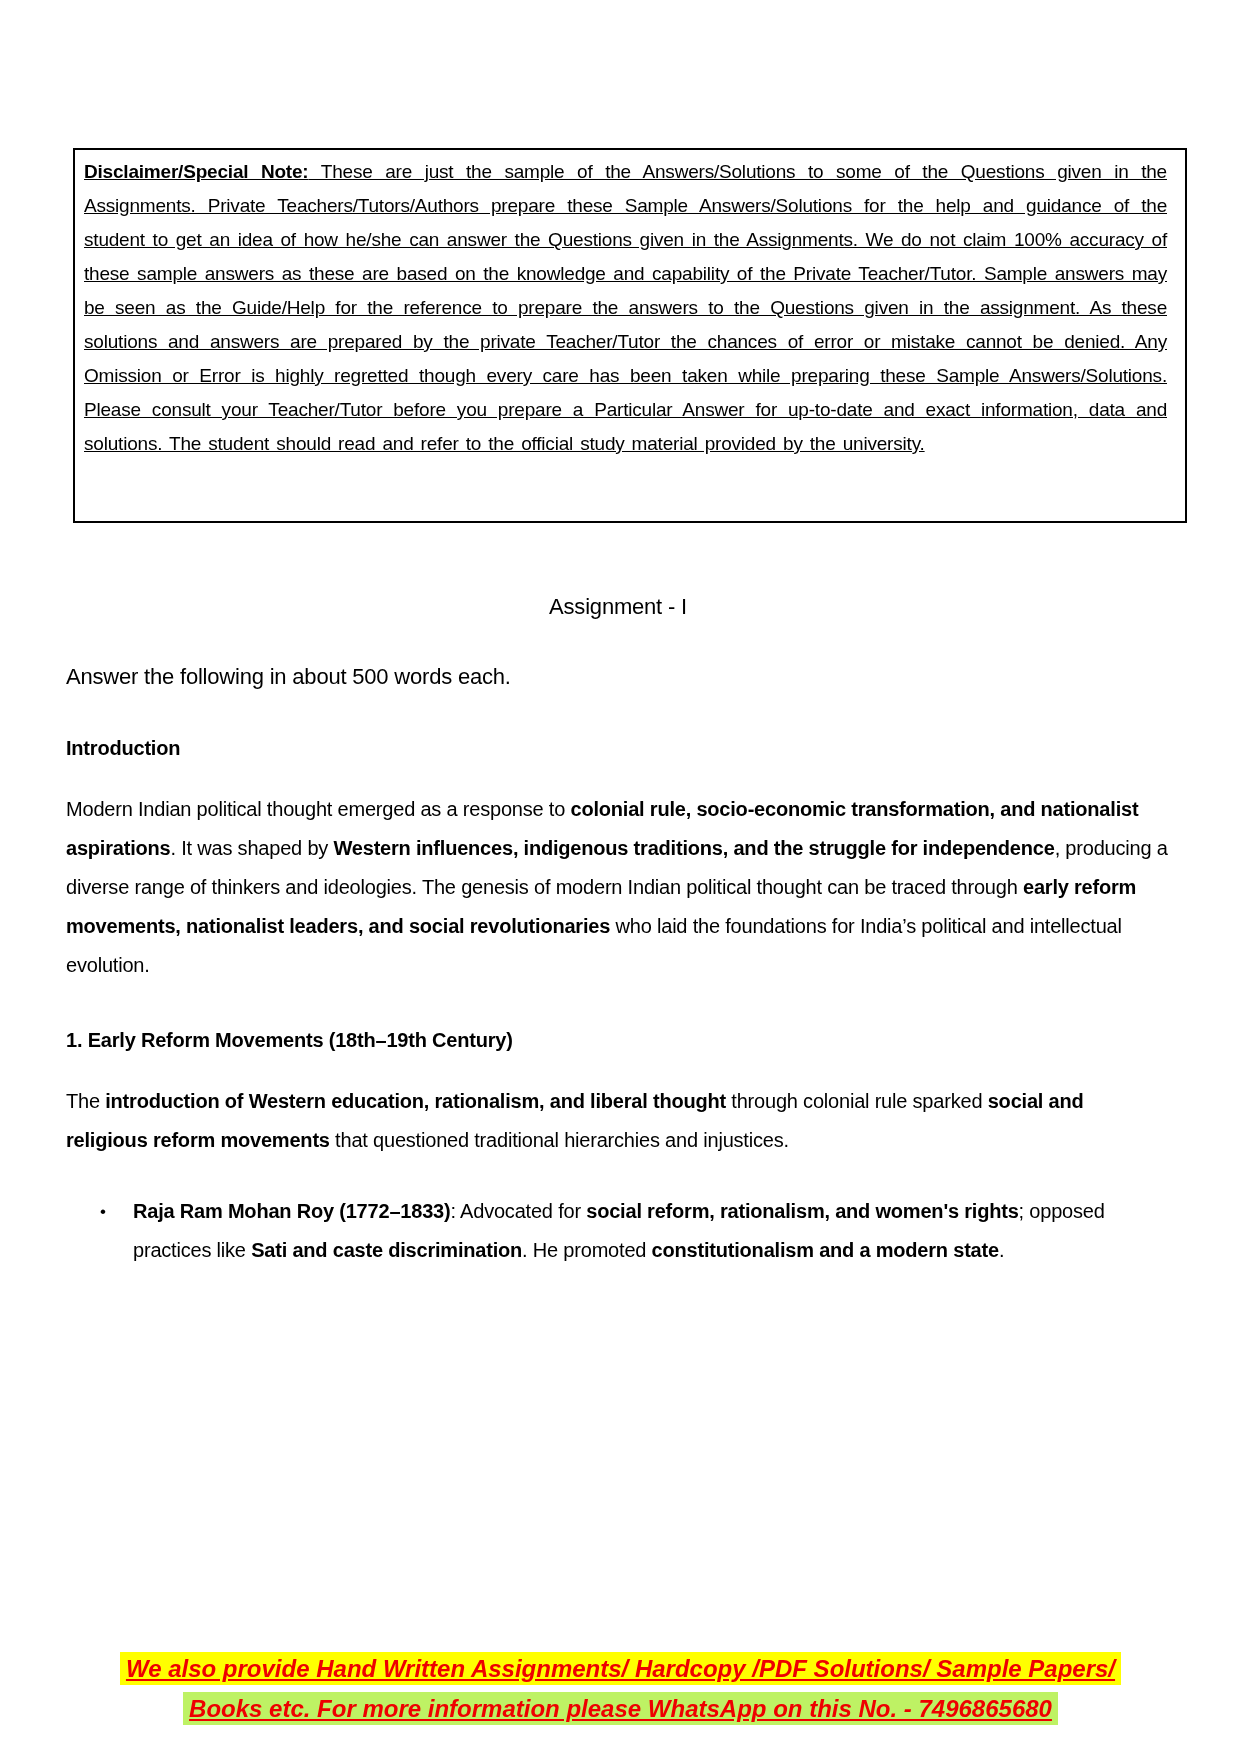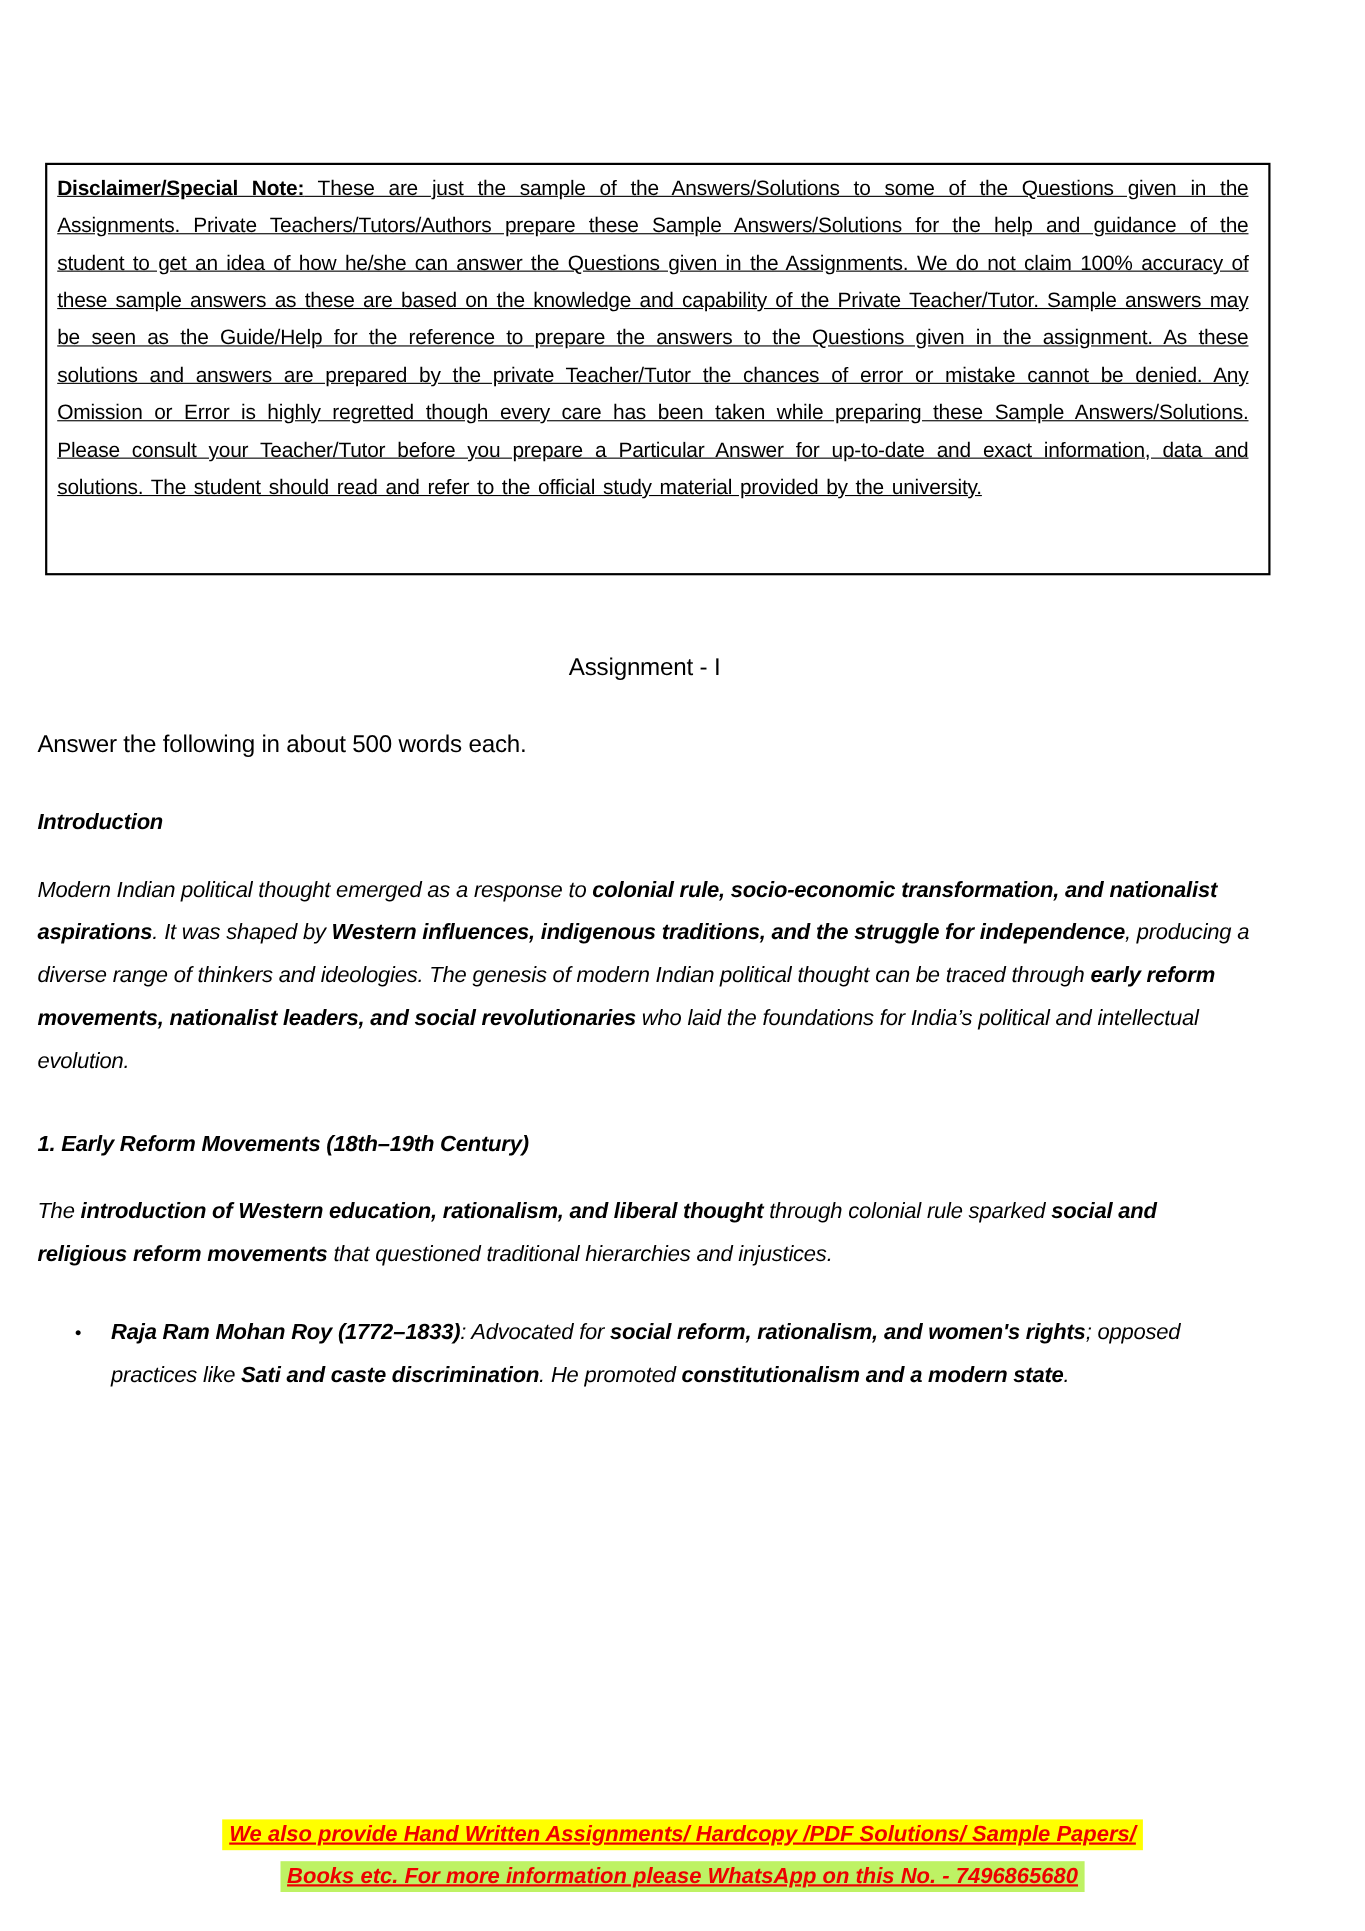--- a/index.html
+++ b/index.html
@@ -10,21 +10,21 @@
   body {
     font-family: "Liberation Sans", "DejaVu Sans", sans-serif;
     color: #000000;
   }
   .page {
     position: relative;
     width: 1241px;
     height: 1755px;
     background: #ffffff;
     box-sizing: border-box;
-    padding-left: 34px;
+    padding-left: 66px;
     overflow: hidden;
   }
   .disclaimer-box {
     margin: 148px 0 0 7px;
     width: 1114px;
     min-height: 375px;
     box-sizing: border-box;
     border: 2px solid #000000;
     padding: 5px 18px 8px 9px;
   }
@@ -59,21 +59,20 @@
     font-size: 24px;
     font-weight: normal;
   }
   .ans-title {
     font-size: 20px;
     font-weight: bold;
     letter-spacing: -0.2px;
   }
   #answer-sections {
     width: 1104px;
-    font-style: italic;
   }
   .sub-heading {
     margin: 40px 0 0 0;
     font-size: 20px;
     line-height: 30px;
     font-weight: bold;
     letter-spacing: -0.2px;
   }
   .body-para {
     margin: 27px 0 0 0;
@@ -104,21 +103,21 @@
     top: 1650px;
     width: 1241px;
     text-align: center;
   }
   .footer-row {
     display: block;
     line-height: 37px;
   }
   .footer-line {
     display: inline;
-    font-size: 20px;
+    font-size: 24px;
     font-weight: bold;
     font-style: italic;
     text-decoration: underline;
     padding: 3px 6px;
   }
 </style>
 </head>
 <body>
 
 <div class="page">

